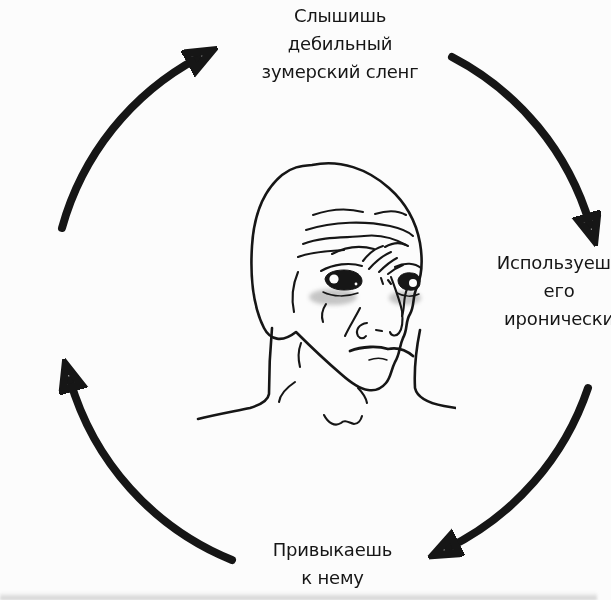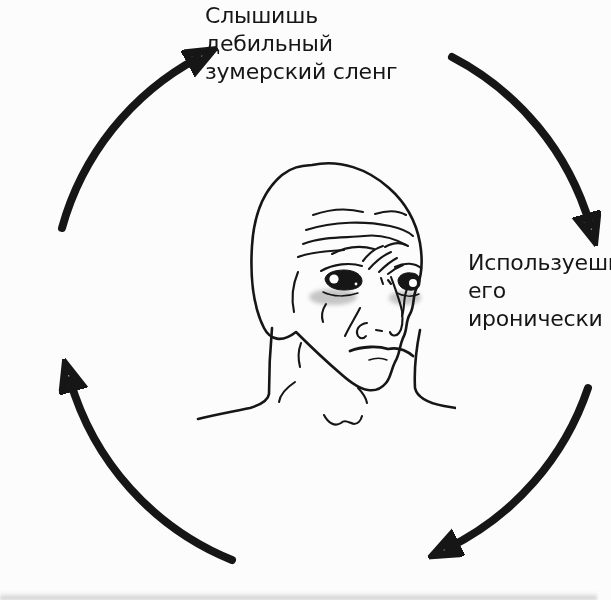--- a/index.html
+++ b/index.html
@@ -13,22 +13,22 @@
   .layer { position:absolute; }
   .arrows { left:0; top:0; width:611px; height:600px; }
   .arrows path { fill:none; stroke:var(--ink); stroke-width:8; stroke-linecap:round; }
   .wojak { left:194px; top:158px; width:262px; height:278px; }
   .wk    { fill:none; stroke:var(--ink); stroke-width:2.1; stroke-linecap:round; stroke-linejoin:round; }
   .wk-out  { stroke-width:2.6; }
   .wk-thin { stroke-width:1.5; }
   .wk-fill { fill:var(--ink); stroke:var(--ink); stroke-width:1; }
   .wk-shadow { fill:var(--shadow); opacity:.5; }
   .label {
-    position:absolute; text-align:left; white-space:pre-line;
-    font-size:22px; line-height:28px; font-weight:500; letter-spacing:-.2px;
+    position:absolute; text-align:center; white-space:pre-line;
+    font-size:18px; line-height:28px; font-weight:500; letter-spacing:-.2px;
   }
   .label-top    { left:205px; top:2px;   width:270px; }
   .label-right  { left:468px; top:249px; width:182px; }
   .label-bottom { left:230px; top:536px; width:205px; }
   .label-left   { left:8px;   top:241px; width:183px; }
   .smudge {
     position:absolute; left:0; right:14px; bottom:0; height:8px;
     background:linear-gradient(to bottom, rgba(90,90,90,0), rgba(90,90,90,.30));
     filter:blur(1.5px); pointer-events:none;
   }
@@ -144,15 +144,17 @@
       <path class="wk wk-thin" d="M 175 202 C 181 200 188 200 193 202"></path>
     </g>
   </svg>
 
   <div class="label label-top">Слышишь
 дебильный
 зумерский сленг</div>
   <div class="label label-right">Используешь
 его
 иронически</div>
+  <div class="label label-bottom">Привыкаешь
+к нему</div>
 
   <div class="smudge"></div>
 </div>
 
 </body></html>

